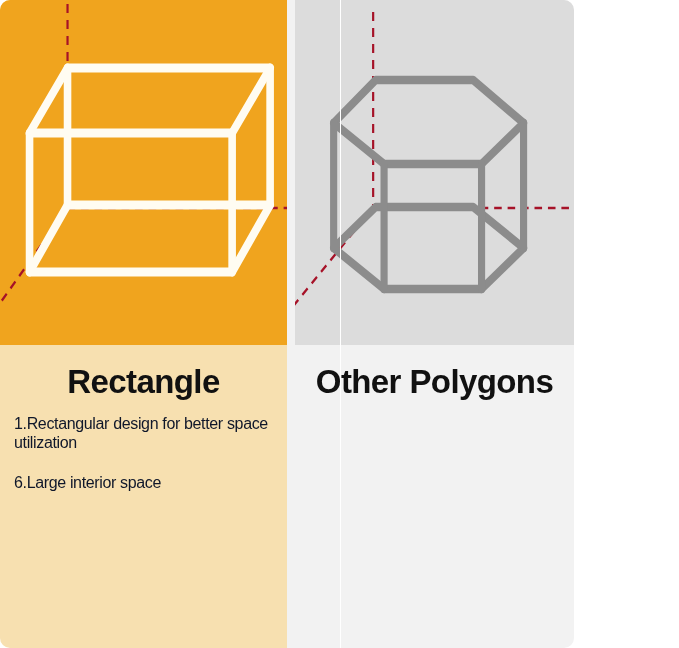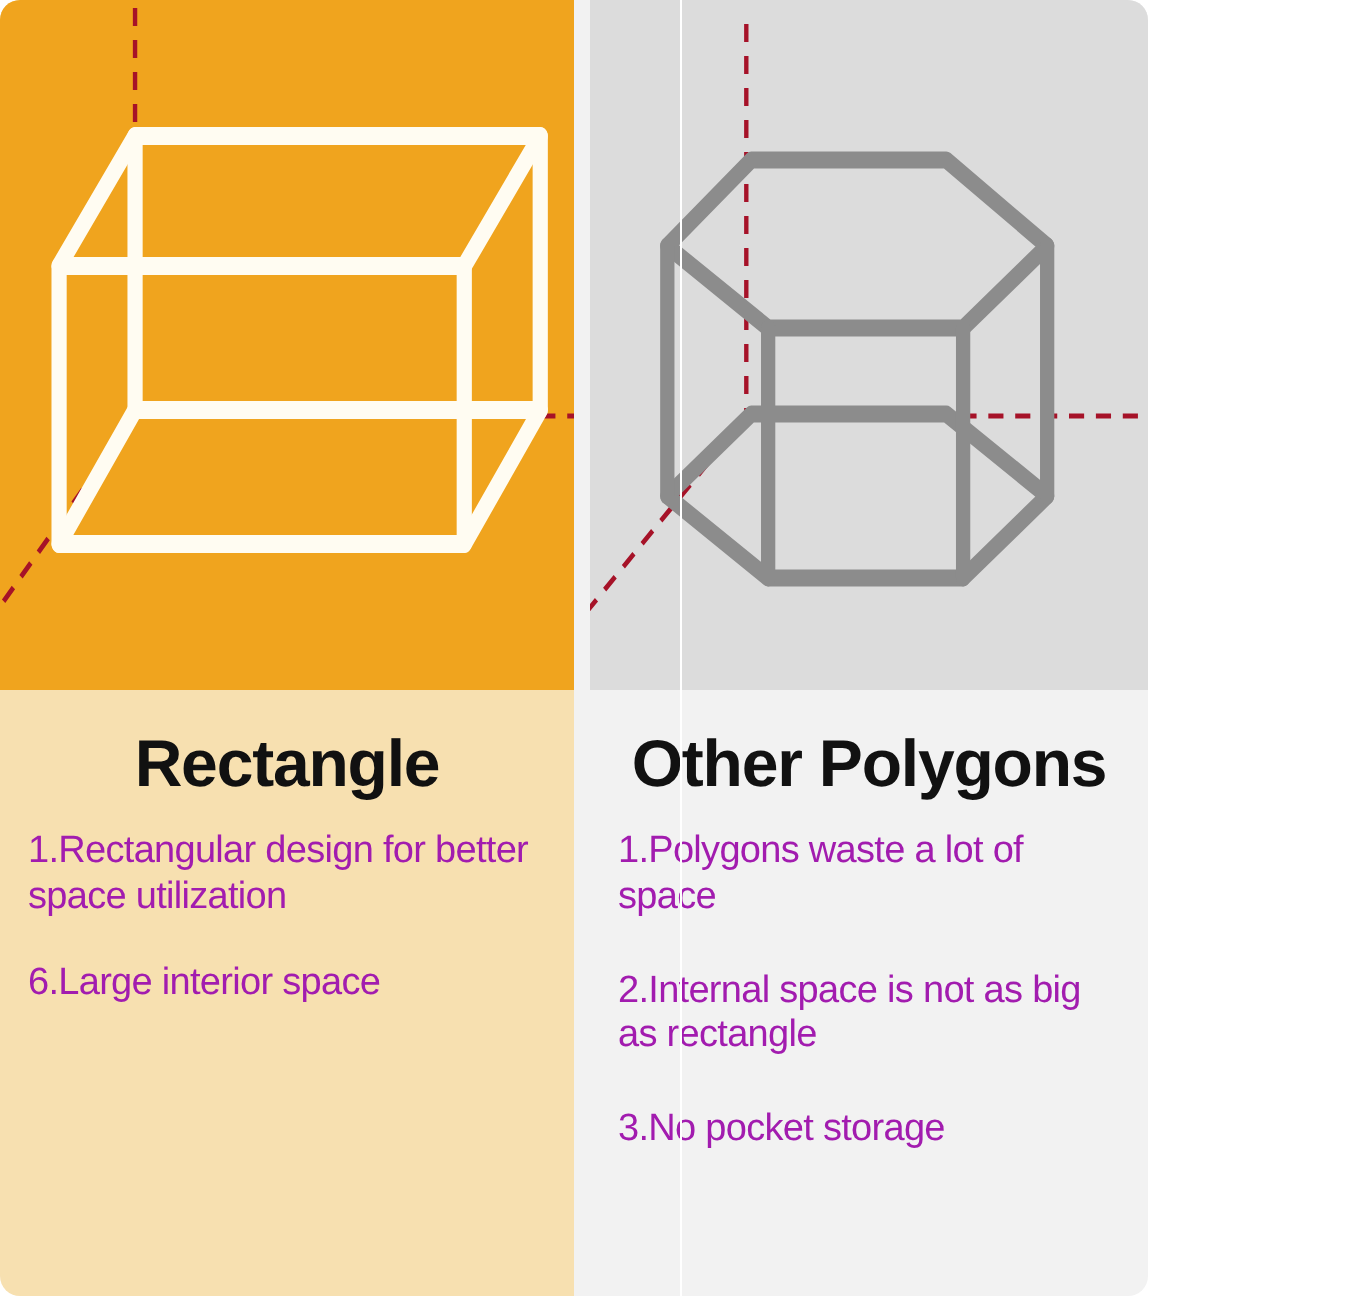--- a/index.html
+++ b/index.html
@@ -96,22 +96,22 @@
     line-height: 1.04;
     white-space: nowrap;
   }
 
   .feature-list {
     list-style: none;
     margin: 0;
     padding: 0;
   }
   .feature-item {
-    font-size: 19px;
-    color: #a21caf;
+    font-size: 16px;
+    color: #0f172a;
     line-height: 1.17;
     margin-bottom: 21px;
     letter-spacing: -0.35px;
   }
   .col-right .feature-item { margin-bottom: 25px; }
 
   
   .seam {
     position: absolute;
     left: 339.5px;
@@ -188,22 +188,17 @@
             <line x1="106" y1="164" x2="106" y2="289"></line>
             <line x1="222" y1="164" x2="222" y2="289"></line>
             <line x1="272" y1="123" x2="272" y2="248"></line>
           </g>
         </svg>
       </div>
     </div>
 
     <div class="body-block">
       <div class="panel-title">Other Polygons</div>
-      <ul class="feature-list">
-        <li class="feature-item">1.Polygons waste a lot of space</li>
-        <li class="feature-item">2.Internal space is not as big as rectangle</li>
-        <li class="feature-item">3.No pocket storage</li>
-      </ul>
     </div>
   </div>
 
   <div class="seam"></div>
 </div>
 
 </body></html>

